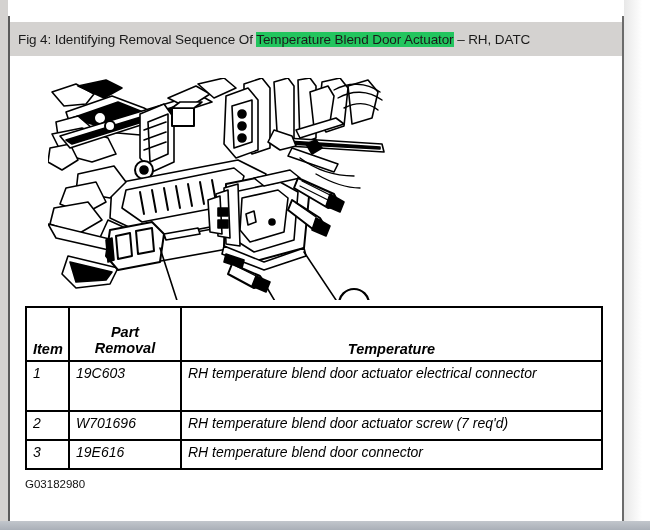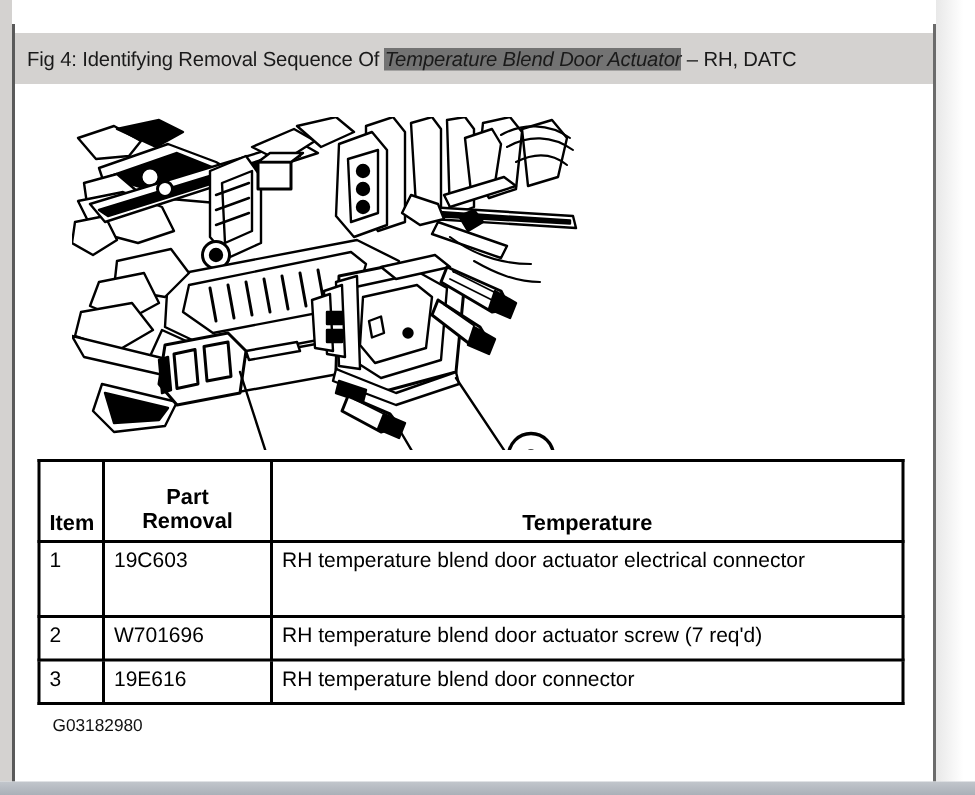--- a/index.html
+++ b/index.html
@@ -30,57 +30,58 @@
   #caption-bar{
     position:absolute;left:0px;top:6px;width:612px;height:34px;
     background:#d4d2d0;
     display:flex;align-items:center;
   }
   #caption-text{
     padding-left:8px;
     font-size:13.5px;color:#1a1a1a;white-space:nowrap;
     letter-spacing:-0.1px;
   }
-  .hl{background:#737373;font-style:italic;}
+  .hl{background:#22c55e;}
 
   
   #figure-area{position:absolute;left:0;top:40px;width:612px;height:255px;background:#ffffff;}
   #figure-svg{position:absolute;left:38px;top:22px;}
 
   
   #parts-table{
     position:absolute;left:15px;top:290px;width:578px;
     border-collapse:collapse;
     table-layout:fixed;
   }
   #parts-table td,#parts-table th{
     border:2px solid #000000;
     padding:3px 6px;
     font-size:14px;
     color:#000000;
     vertical-align:top;
     background:#ffffff;
+    font-style:italic;
   }
   #parts-table th{
     font-weight:bold;
     text-align:center;
     vertical-align:bottom;
     height:46px;
     font-size:14.5px;
   }
   #parts-table th.th-item{text-align:right;vertical-align:bottom;}
   #parts-table th.th-part{line-height:1.15;}
   .col-item{width:43px;}
   .col-part{width:112px;}
   td.c-desc{line-height:1.25;}
   tr.r-tall td{height:42px;}
   tr.r-short td{height:21px;}
 
   #fig-id{
-    position:absolute;left:25px;top:462px;
+    position:absolute;left:15px;top:462px;
     font-size:11.5px;color:#111;
   }
 
   .callout-num{font-family:"Liberation Sans",sans-serif;font-size:15px;font-weight:bold;}
 </style>
 </head>
 <body>
 
 <div id="page-wrap">
 

